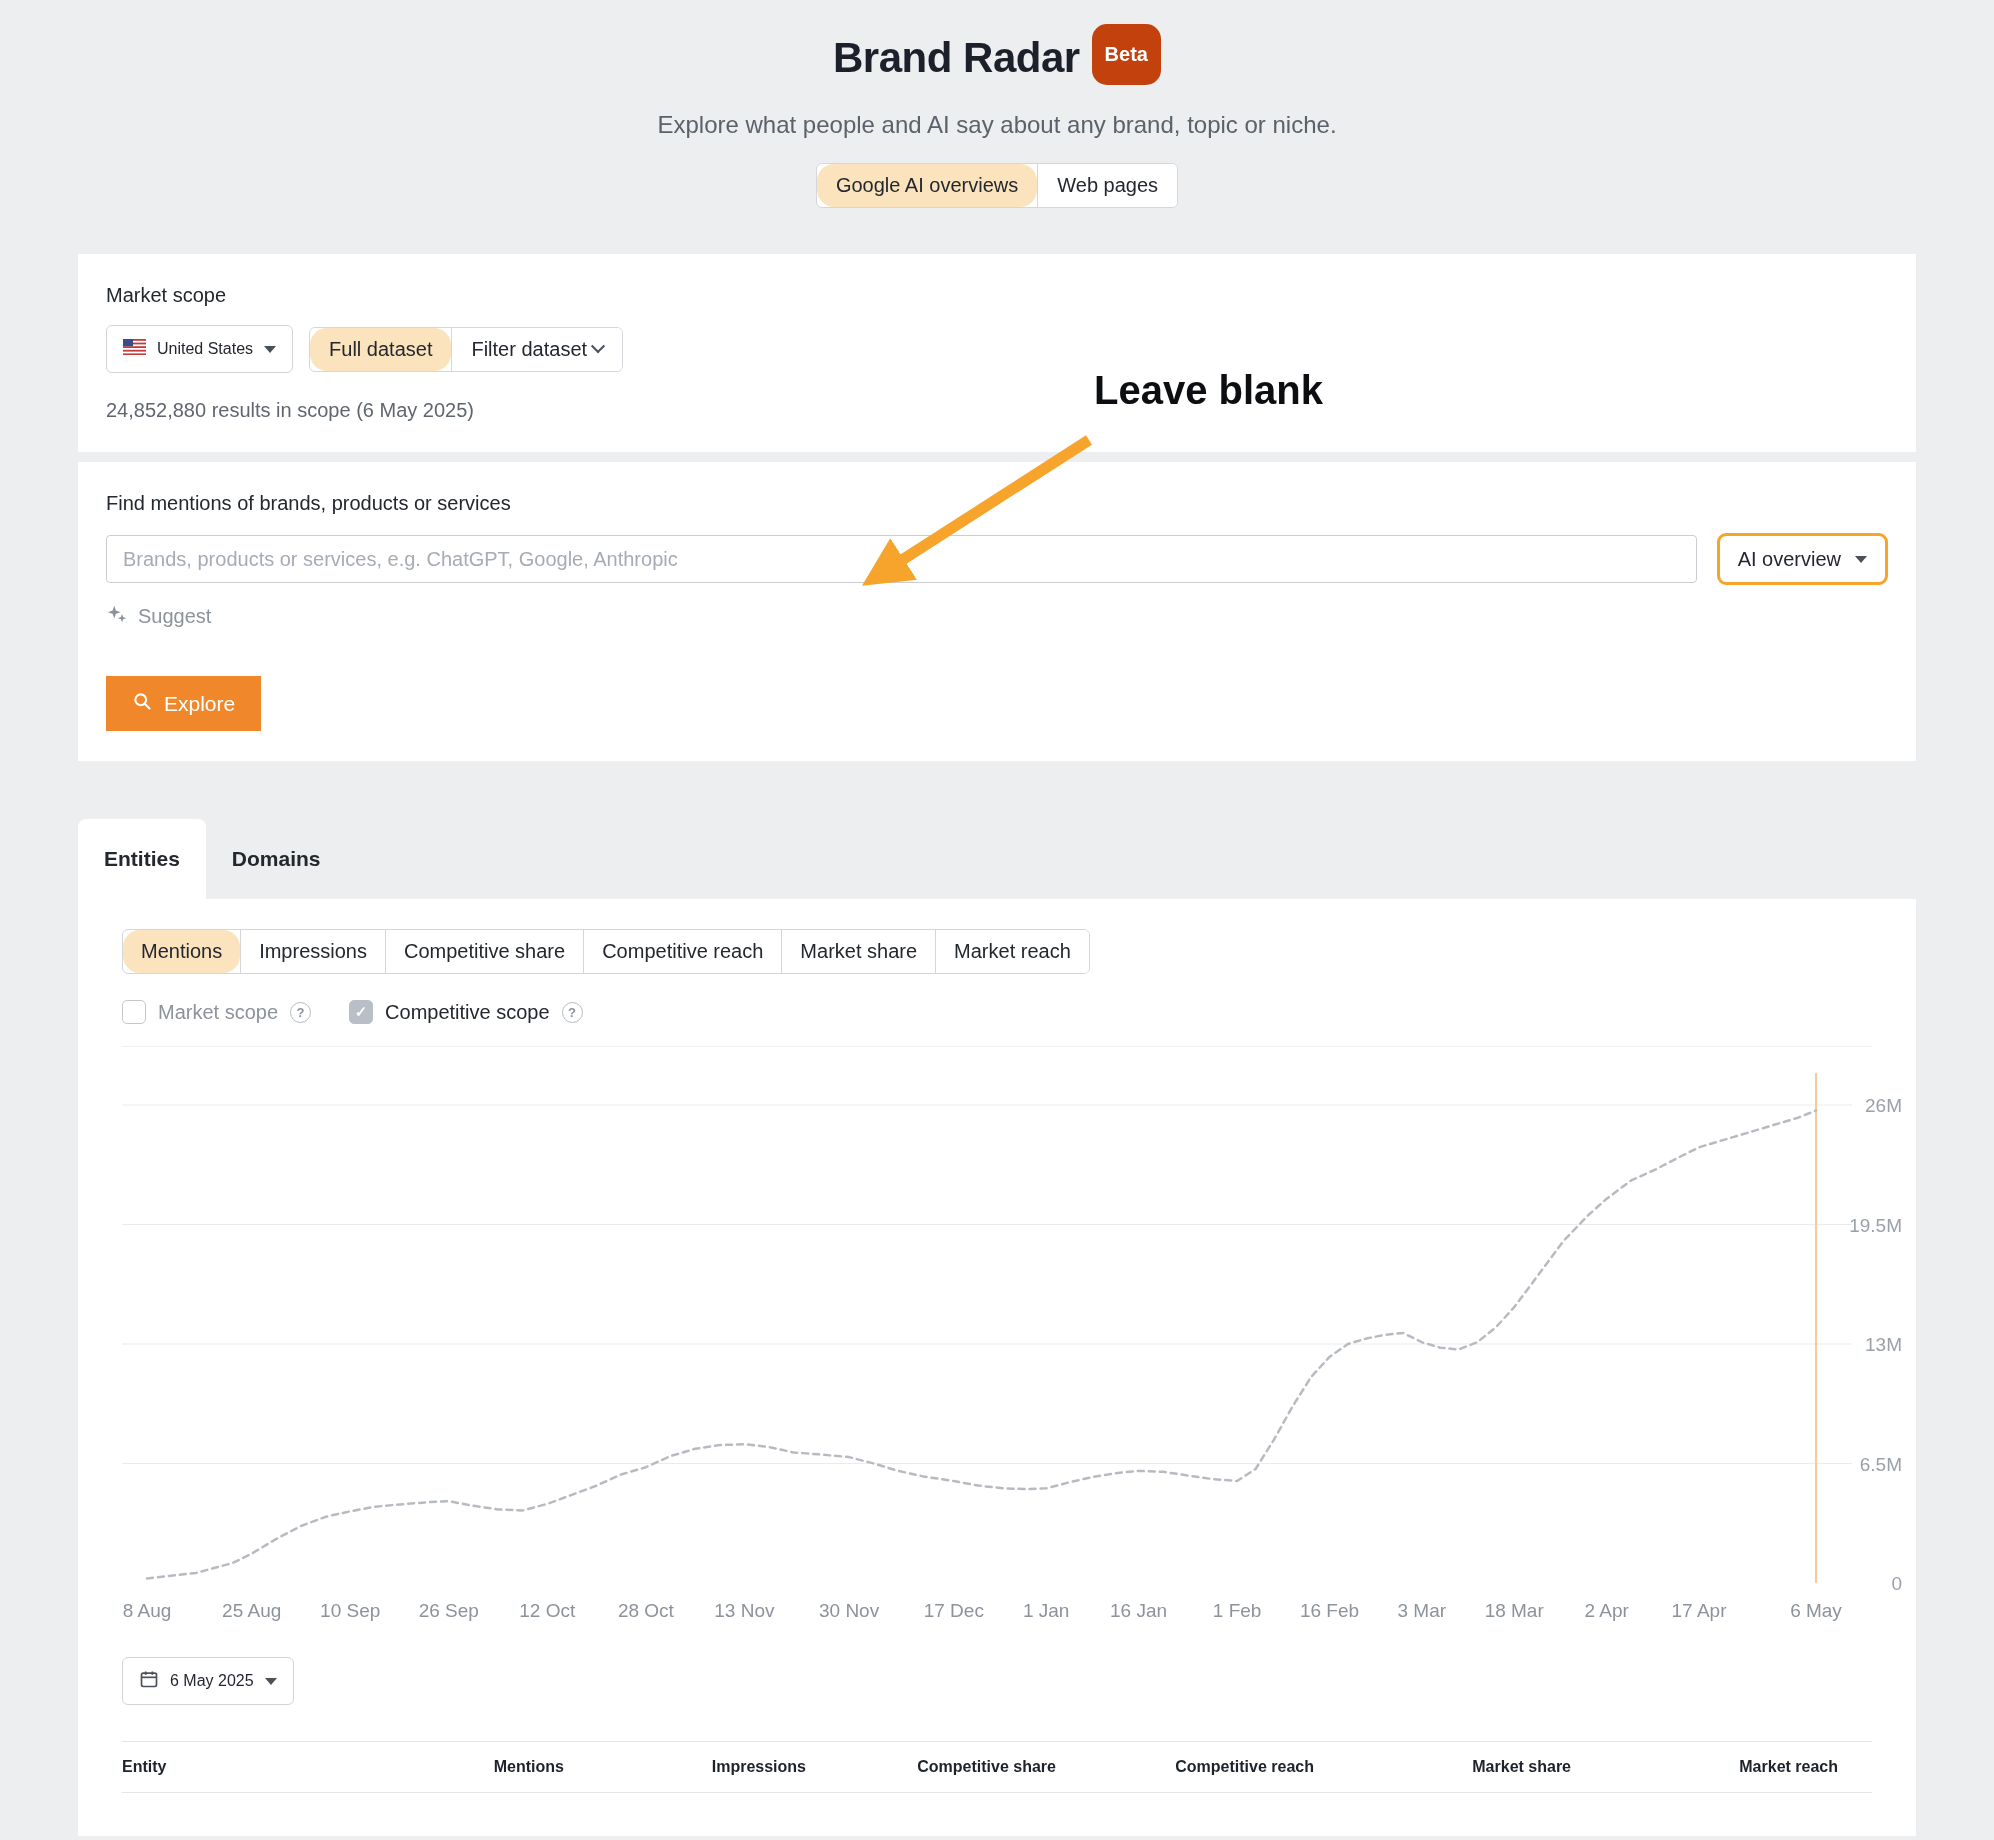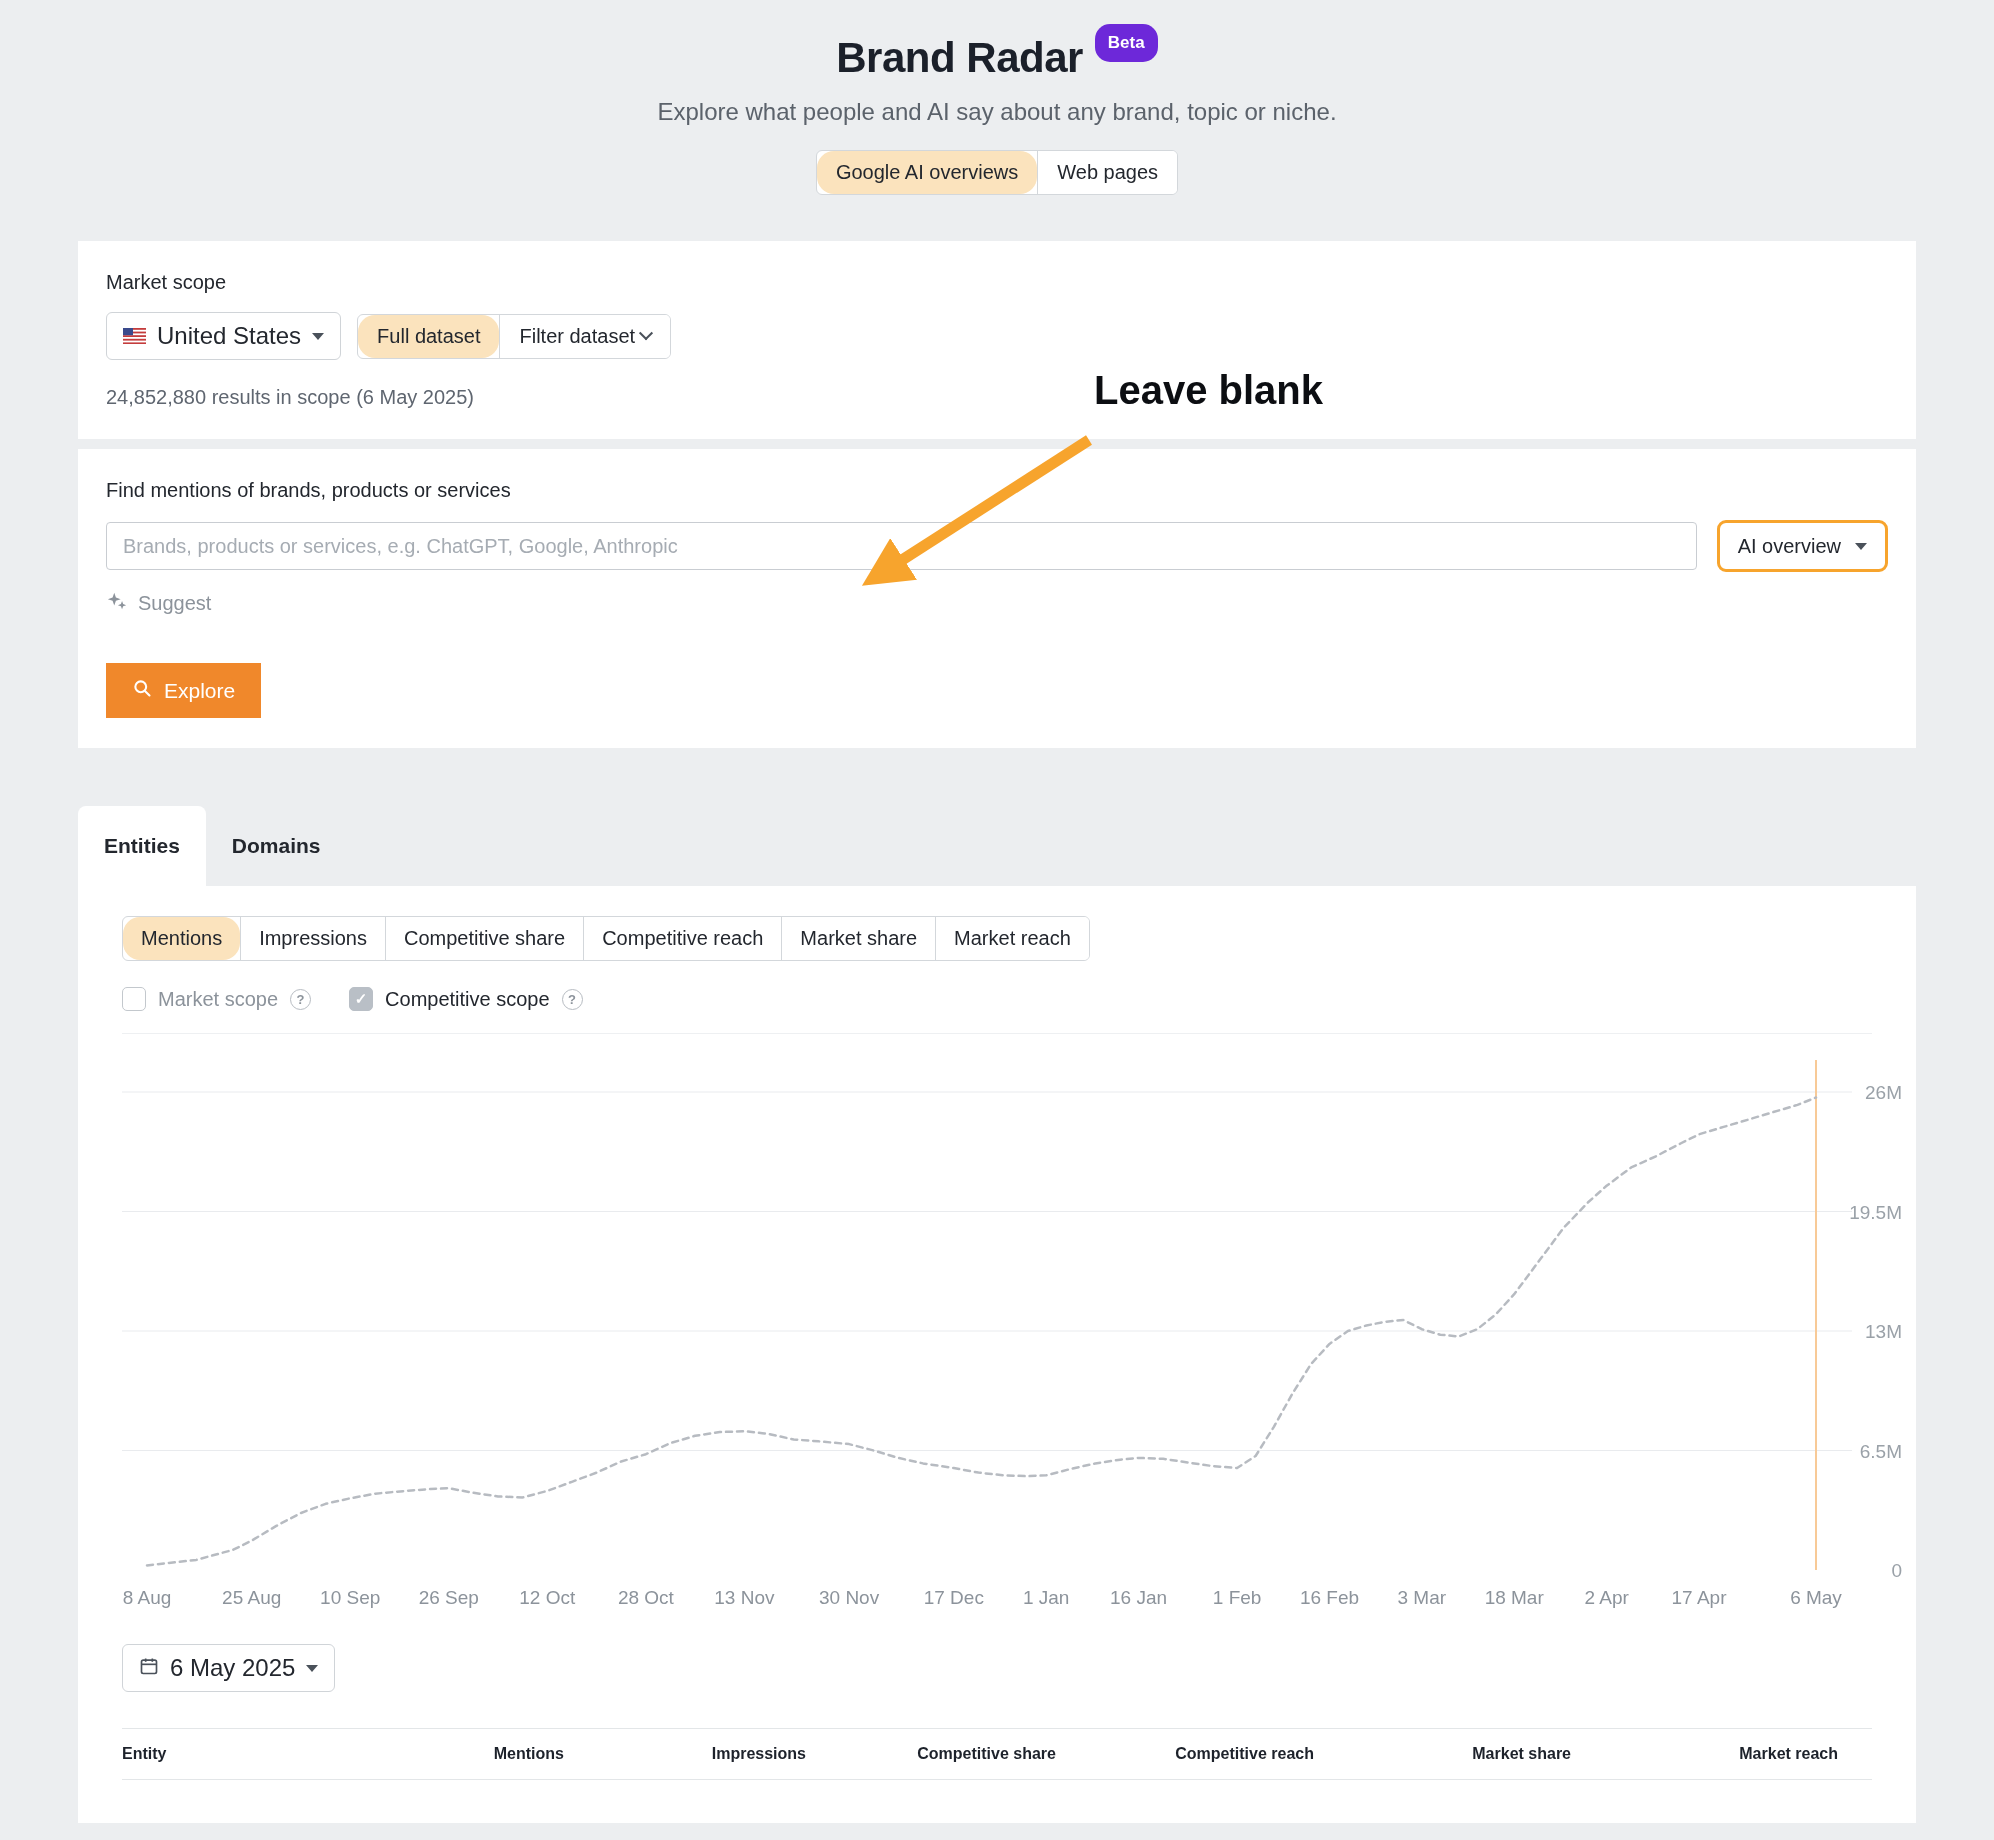--- a/index.html
+++ b/index.html
@@ -11,22 +11,22 @@
     position:relative;
     overflow:hidden;
   }
   .page { width:1994px; height:1680px; position:relative; }
 
   
   .hero { text-align:center; padding-top:34px; }
   .title-row { display:flex; justify-content:center; align-items:flex-start; gap:12px; }
   .title-row h1 { font-size:42px; font-weight:700; color:#1b202a; letter-spacing:-0.5px; }
   .beta {
-    background:#6d28d9; color:#fff; font-size:17px; font-weight:600;
-    padding:9px 13px; border-radius:15px; position:relative; top:-10px;
+    background:#c2410c; color:#fff; font-size:20px; font-weight:600;
+    padding:19px 13px; border-radius:15px; position:relative; top:-10px;
   }
   .subtitle { font-size:24px; color:#5b626b; margin-top:16px; }
 
   
   .seg { display:inline-flex; border:1px solid #d3d7db; border-radius:6px; overflow:hidden; background:#fff; }
   .seg button {
     font-family:inherit; font-size:20px; color:#23272e; background:#fff;
     border:none; border-left:1px solid #d3d7db; padding:10px 19px; cursor:pointer; white-space:nowrap;
   }
   .seg button:first-child { border-left:none; }
@@ -36,21 +36,21 @@
   
   .card { background:#fff; margin:0 78px; padding:30px 28px; }
   .card:first-of-type { margin-top:46px; }
   .card + .card { margin-top:10px; }
   .card-label { font-size:20px; color:#23272e; margin-bottom:18px; }
   .row { display:flex; align-items:center; gap:16px; }
 
   .ctl {
     display:inline-flex; align-items:center; gap:11px; height:48px;
     border:1px solid #d0d4d8; border-radius:6px; background:#fff;
-    font-family:inherit; font-size:24px; color:#23272e; padding:0 16px; cursor:pointer;
+    font-family:inherit; font-size:16px; color:#23272e; padding:0 16px; cursor:pointer;
   }
   .caret {
     width:0; height:0; display:inline-block;
     border-left:6px solid transparent; border-right:6px solid transparent;
     border-top:7px solid #4a515a;
   }
   .chev {
     width:10px; height:10px; display:inline-block;
     border-right:2px solid #4a515a; border-bottom:2px solid #4a515a;
     transform:rotate(45deg) translate(-2px,-2px); margin-left:6px;

